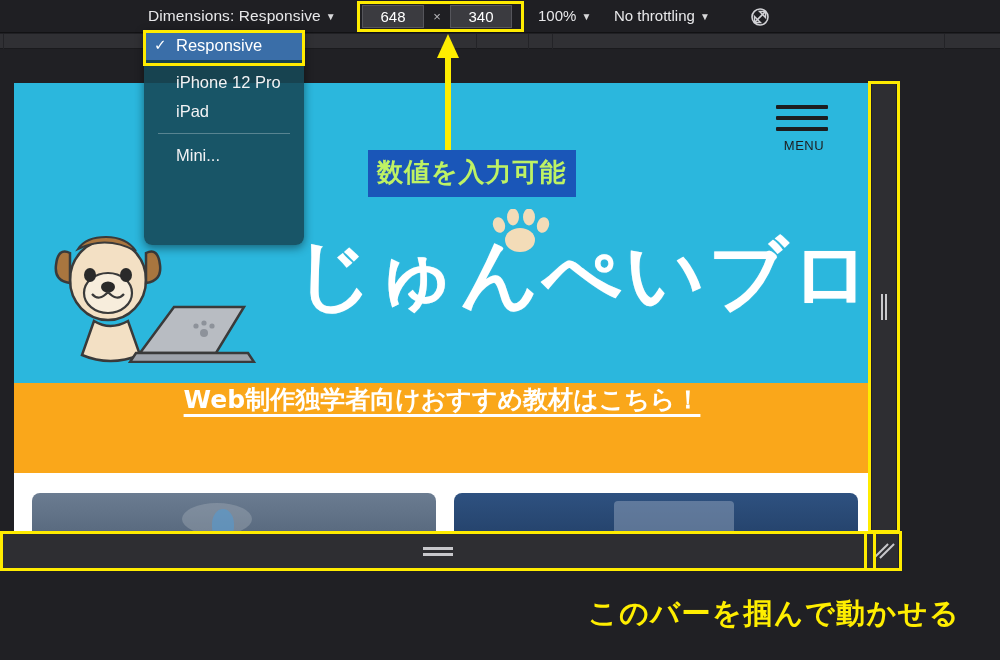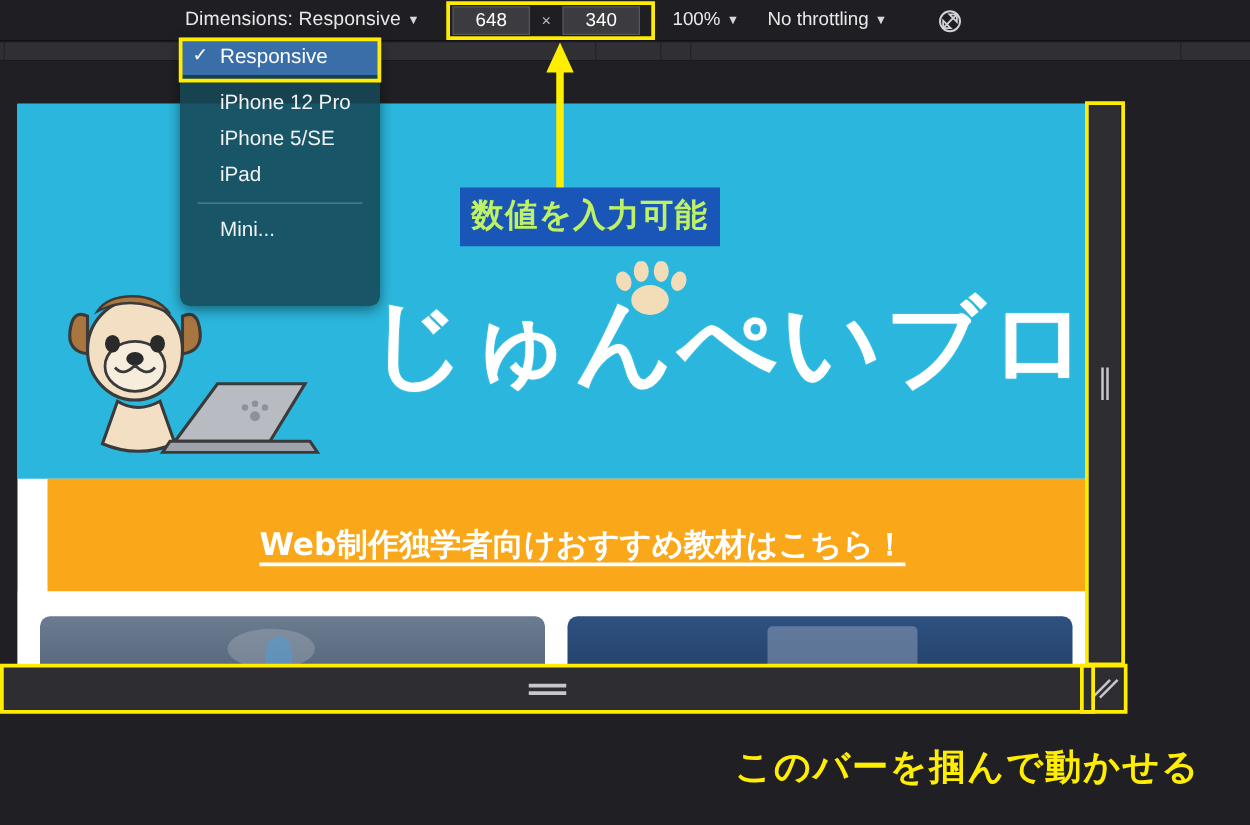--- a/index.html
+++ b/index.html
@@ -66,21 +66,21 @@
   .logo-text {
     position: absolute; left: 246px; top: -12px;
     font-size: 78px; color: #ffffff; white-space: nowrap;
     font-family: "DejaVu Sans", sans-serif; font-weight: 700;
     letter-spacing: 3px;
     text-shadow: 0 0 1px rgba(255,255,255,.5);
   }
 
   .orange-banner {
     position: absolute; left: 0; top: 300px; width: 856px; height: 105px;
-    background: #faa71a; display: flex; align-items: center; justify-content: center; margin-left: 24px;
+    background: #faa71a; display: flex; justify-content: center;
   }
   .orange-banner span {
     font-size: 25px; font-weight: 700; color: #ffffff;
     text-decoration: underline; text-underline-offset: 6px;
     text-decoration-thickness: 3px;
     font-family: "DejaVu Sans", sans-serif;
   }
 
   .cards-area { position: absolute; left: 0; top: 390px; width: 856px; height: 60px; background: #ffffff; }
   .card {
@@ -200,20 +200,26 @@
     <span class="tab-sep" style="left:3px"></span>
     <span class="tab-sep" style="left:476px"></span>
     <span class="tab-sep" style="left:528px"></span>
     <span class="tab-sep" style="left:552px"></span>
     <span class="tab-sep" style="left:944px"></span>
   </div>
 
   <div class="viewport">
 
     <div class="site-hero">
+      <div class="menu-btn">
+        <div class="burger-line"></div>
+        <div class="burger-line"></div>
+        <div class="burger-line"></div>
+        <div class="menu-text">MENU</div>
+      </div>
 
       <div class="logo-wrap">
         
         <svg width="230" height="128" viewBox="0 0 230 128">
           <ellipse cx="60" cy="45" rx="38" ry="40" fill="#f3e0c4" stroke="#3a3a3a" stroke-width="2.5"></ellipse>
           <path d="M22 18 q-12 -6 -14 12 q-2 16 14 18 Z" fill="#a9763f" stroke="#3a3a3a" stroke-width="2.5"></path>
           <path d="M98 18 q12 -6 14 12 q2 16 -14 18 Z" fill="#a9763f" stroke="#3a3a3a" stroke-width="2.5"></path>
           <path d="M30 14 q28 -14 58 2 q-10 -14 -30 -14 q-20 0 -28 12 Z" fill="#a9763f" stroke="#3a3a3a" stroke-width="2"></path>
           <ellipse cx="60" cy="58" rx="24" ry="20" fill="#f7eddc" stroke="#3a3a3a" stroke-width="2.2"></ellipse>
           <ellipse cx="42" cy="40" rx="6" ry="7" fill="#2a2a2a"></ellipse>
@@ -281,23 +287,20 @@
   <div class="dropdown">
     <div class="dd-item selected">
       <span class="dd-check">✓</span>
       <span>Responsive</span>
     </div>
     <div class="dd-gap"></div>
     <div class="dd-item">
       <span>iPhone 12 Pro</span>
     </div>
     <div class="dd-item">
-      <span>iPhone 5/SE</span>
-    </div>
-    <div class="dd-item">
       <span>iPad</span>
     </div>
     <div class="dd-sep"></div>
     <div class="dd-item">
       <span>Mini...</span>
     </div>
   </div>
   <div class="hl-responsive"></div>
 
   <div class="hl-dims"></div>

